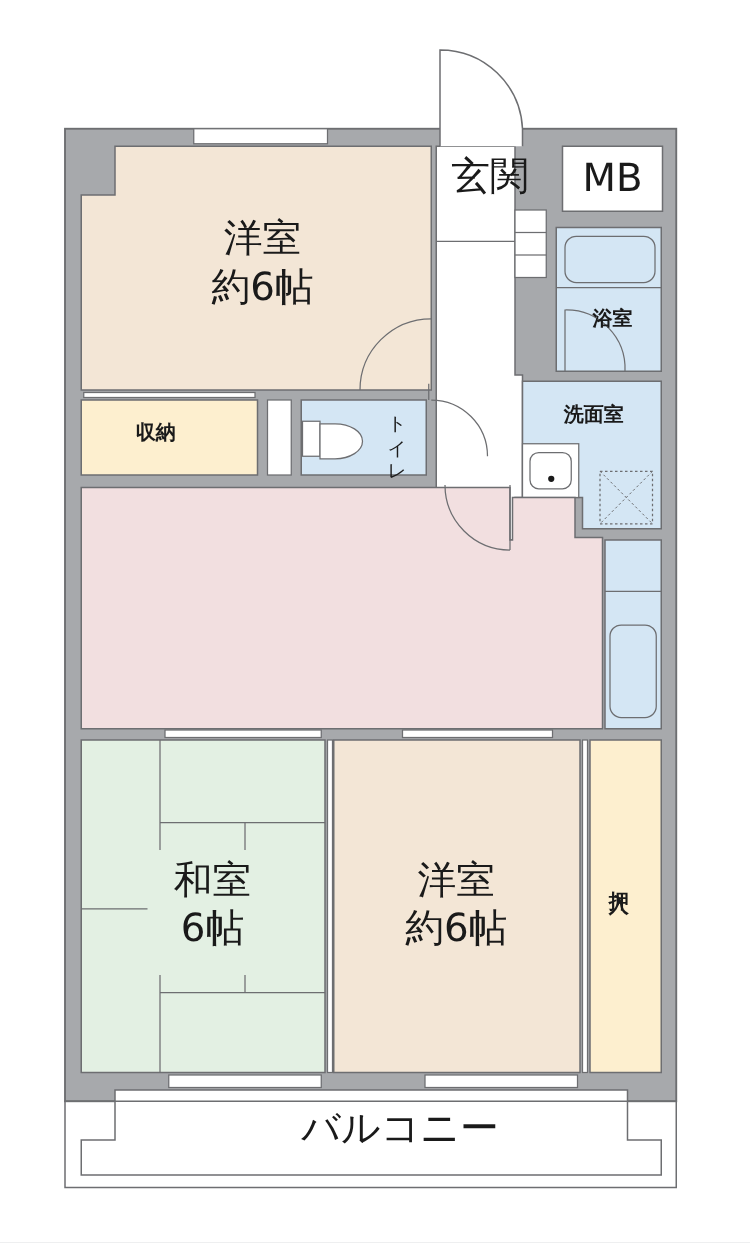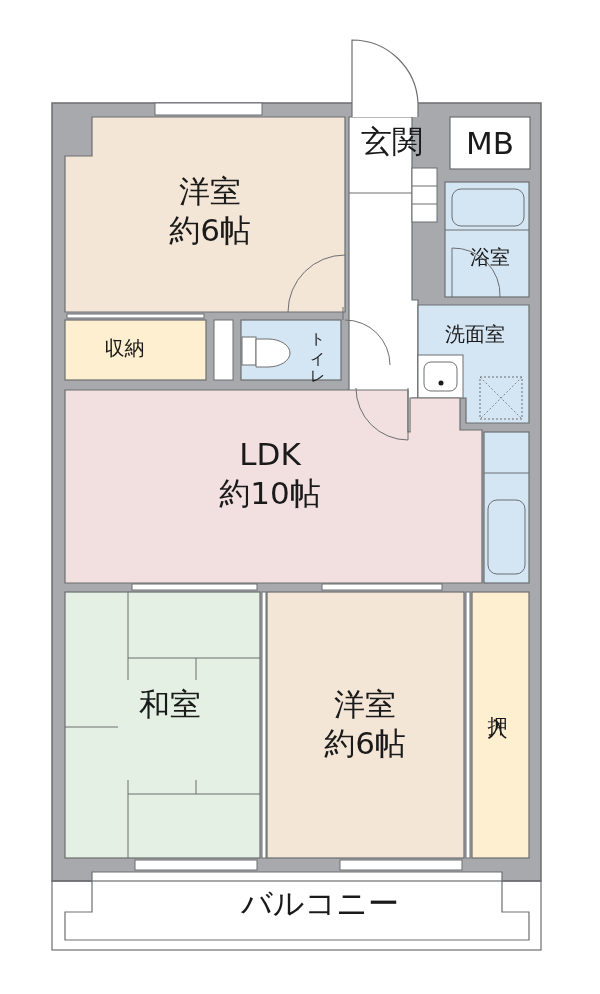--- a/index.html
+++ b/index.html
@@ -1,21 +1,21 @@
 <!DOCTYPE html>
 <html><head>
 <meta charset="utf-8">
 <style>
   html, body { margin:0; padding:0; background:#ffffff; }
   #canvas { position:relative; width:600px; height:994px; overflow:hidden; background:#ffffff;
     font-family:"DejaVu Sans","Liberation Sans",sans-serif; color:#1a1a1a; }
   #plan { position:absolute; left:0; top:0; width:600px; height:994px; }
   .lbl { position:absolute; text-align:center; line-height:1.25; color:#1a1a1a; white-space:nowrap; }
   .big { font-size:31px; }
-  .sm  { font-size:20px; }
+  .sm  { font-size:16px;font-weight:bold; }
   .vert { writing-mode:vertical-rl; text-orientation:upright; letter-spacing:2px; }
 </style>
 </head>
 <body>
 
 <div id="canvas">
   <svg id="plan" viewBox="0 0 600 994" xmlns="http://www.w3.org/2000/svg">
 
     <rect x="52" y="103" width="489" height="778" fill="#a7a9ac" stroke="#6d6e71" stroke-width="1.5"></rect>
 
@@ -98,27 +98,24 @@
     <div>約6帖</div>
   </div>
 
   <div class="lbl big" style="left:450px;top:124px;width:80px;">MB</div>
   <div class="lbl big" style="left:350px;top:122px;width:84px;">玄関</div>
   <div class="lbl sm" style="left:452px;top:245px;width:76px;">浴室</div>
   <div class="lbl sm" style="left:420px;top:322px;width:110px;">洗面室</div>
   <div class="lbl sm" style="left:65px;top:336px;width:119px;">収納</div>
   <div class="lbl vert" style="left:308px;top:322px;font-size:15px;">トイレ</div>
 
-  <div class="lbl big" style="left:180px;top:435px;width:180px;">
-    <div>LDK</div>
-    <div>約10帖</div>
-  </div>
 
   <div class="lbl big" style="left:100px;top:685px;width:140px;text-align:center;">
     <div>和室</div>
+    <div>6帖</div>
   </div>
 
   <div class="lbl big" style="left:295px;top:685px;width:140px;">
     <div>洋室</div>
     <div>約6帖</div>
   </div>
 
   <div class="lbl vert sm" style="left:485px;top:700px;">押入</div>
 
   <div class="lbl big" style="left:200px;top:884px;width:240px;">バルコニー</div>

